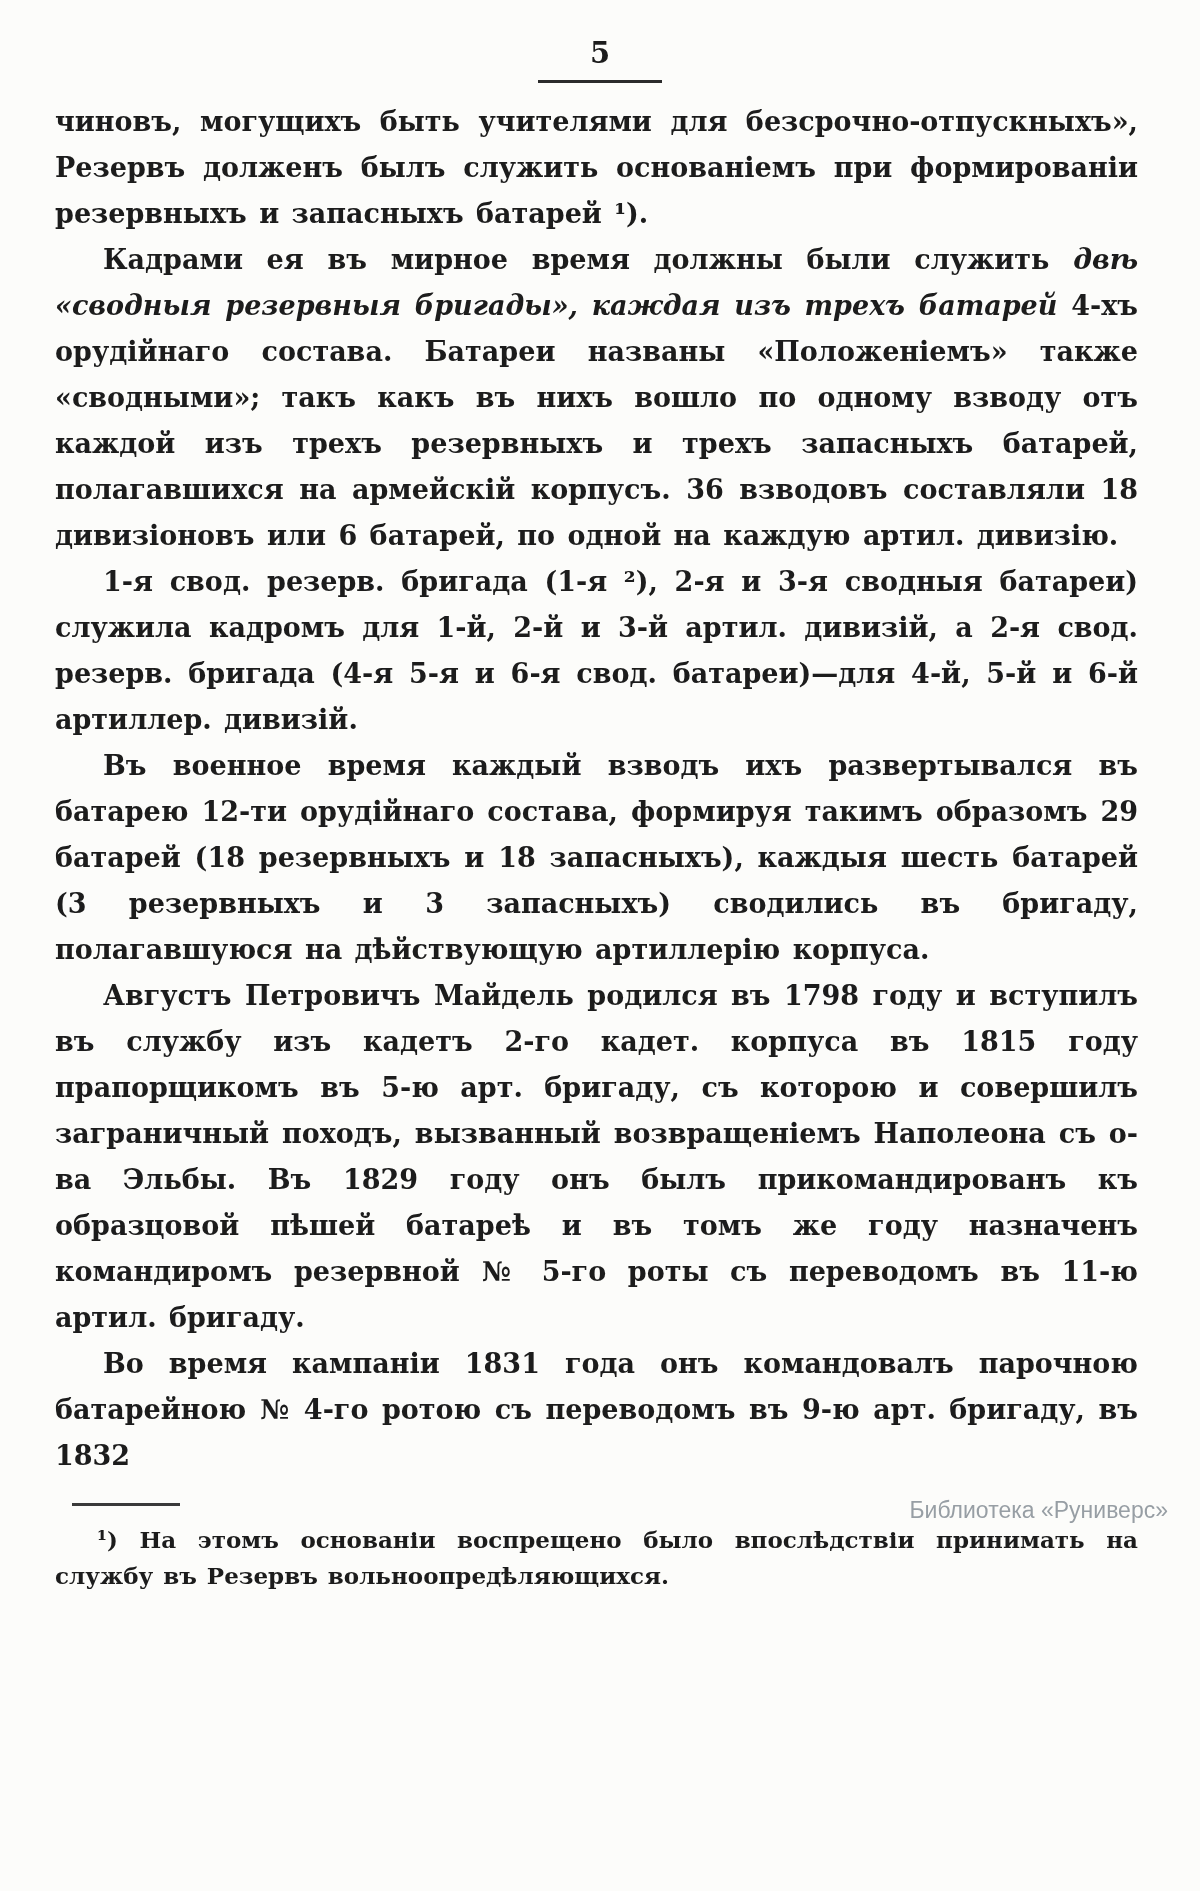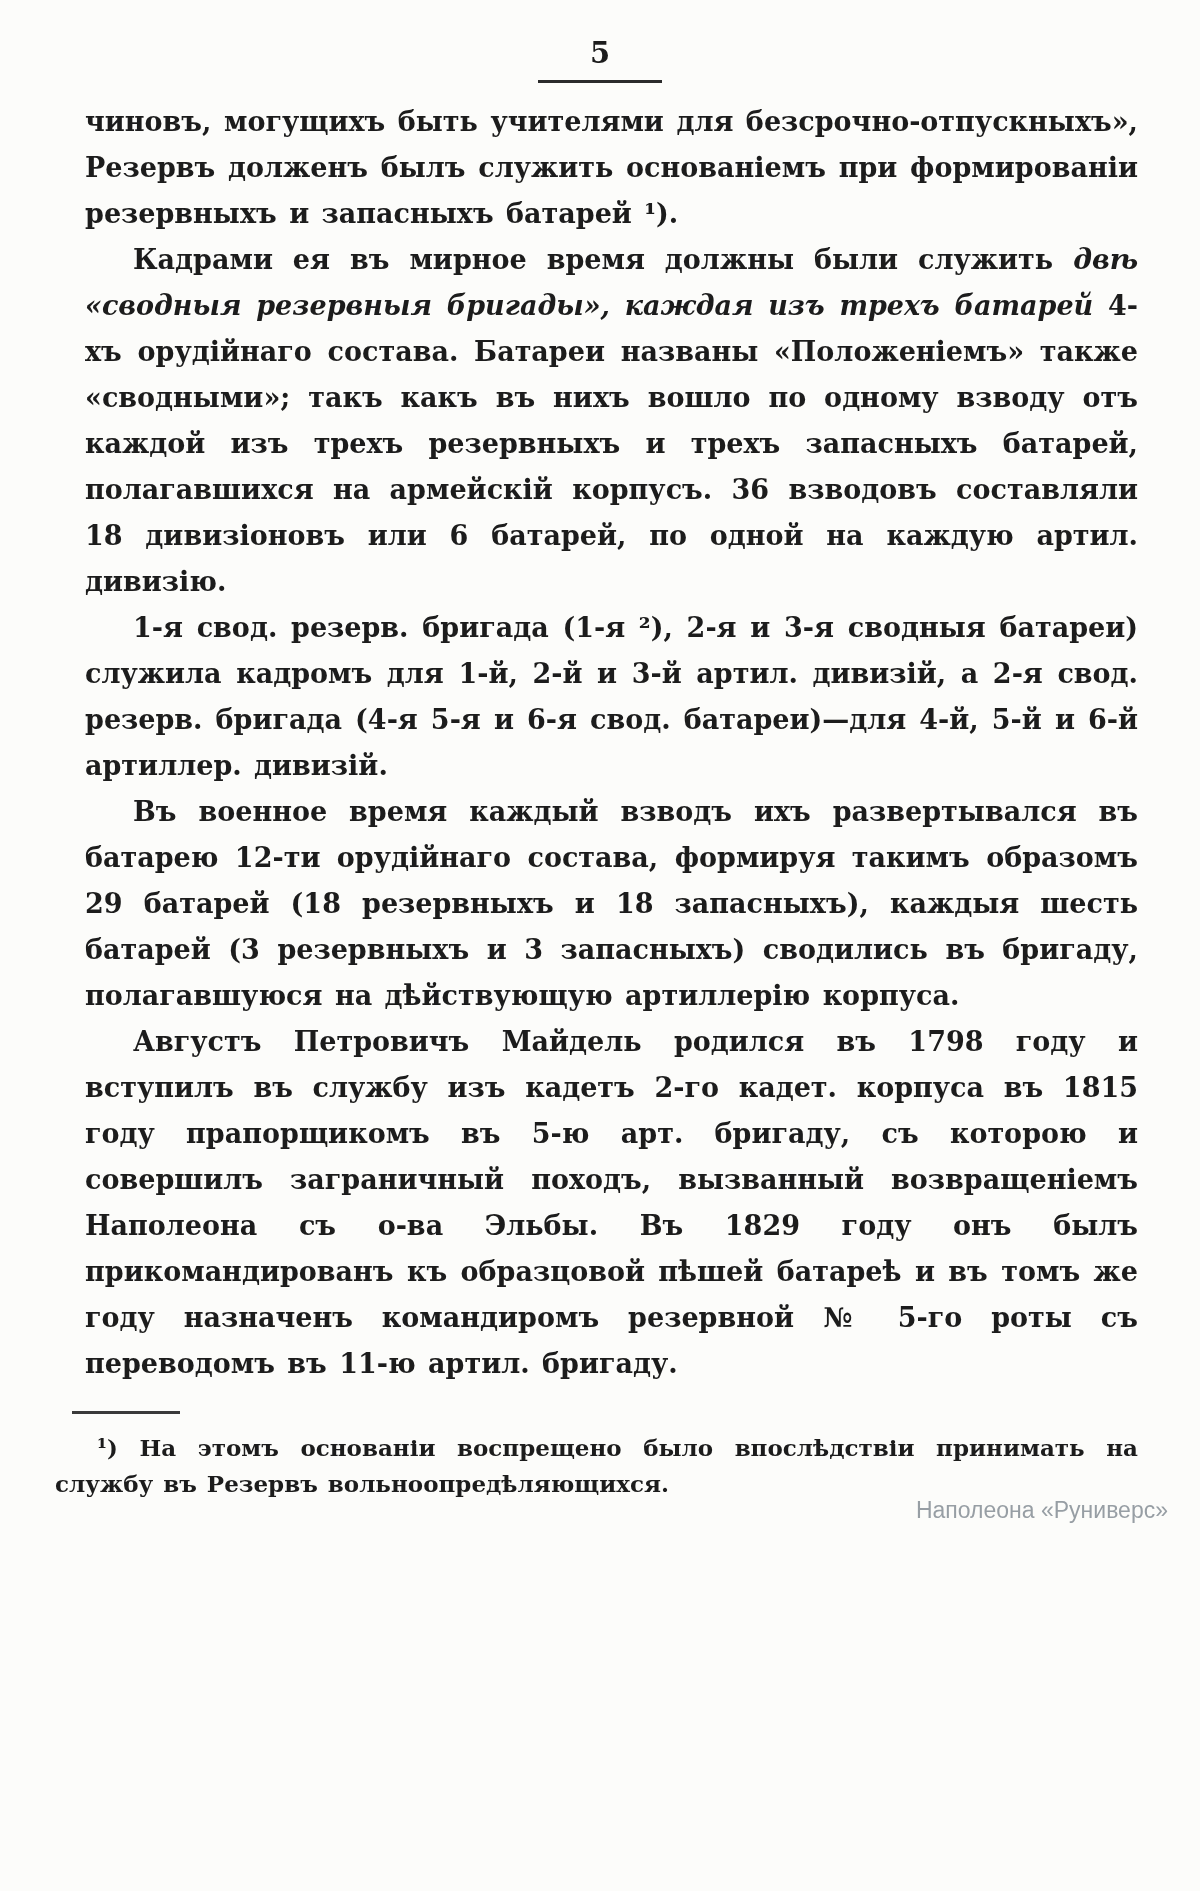--- a/index.html
+++ b/index.html
@@ -25,21 +25,20 @@
     padding: 0 52px 10px 52px;
     border-bottom: 3px solid #2b2b2b;
   }
   .body-text {
     padding: 16px 62px 0 55px;
     text-align: justify;
     font-size: 27px;
     font-weight: bold;
     line-height: 46px;
     word-spacing: 3px;
-    margin-left: 30px;
   }
   .para { text-indent: 48px; }
   .para.no-indent { text-indent: 0; }
   .italic { font-style: italic; }
   .footnote-rule {
     margin: 24px 0 0 72px;
     width: 108px;
     border-top: 3px solid #3a3a3a;
   }
   .footnotes {
@@ -68,23 +67,24 @@
   <div class="page-header">
     <div class="page-number">5</div>
   </div>
 
   <div class="body-text">
       <p class="para no-indent"><span>чиновъ, могущихъ быть учителями для безсрочно-отпускныхъ», Резервъ долженъ былъ служить основаніемъ при формированіи резервныхъ и запасныхъ батарей ¹).</span></p>
       <p class="para"><span>Кадрами ея въ мирное время должны были служить </span><span class="italic">двѣ «сводныя резервныя бригады», каждая изъ трехъ батарей</span><span> 4-хъ орудійнаго состава. Батареи названы «Положеніемъ» также «сводными»; такъ какъ въ нихъ вошло по одному взводу отъ каждой изъ трехъ резервныхъ и трехъ запасныхъ батарей, полагавшихся на армейскій корпусъ. 36 взводовъ составляли 18 дивизіоновъ или 6 батарей, по одной на каждую артил. дивизію.</span></p>
       <p class="para"><span>1-я свод. резерв. бригада (1-я ²), 2-я и 3-я сводныя батареи) служила кадромъ для 1-й, 2-й и 3-й артил. дивизій, а 2-я свод. резерв. бригада (4-я 5-я и 6-я свод. батареи)—для 4-й, 5-й и 6-й артиллер. дивизій.</span></p>
       <p class="para"><span>Въ военное время каждый взводъ ихъ развертывался въ батарею 12-ти орудійнаго состава, формируя такимъ образомъ 29 батарей (18 резервныхъ и 18 запасныхъ), каждыя шесть батарей (3 резервныхъ и 3 запасныхъ) сводились въ бригаду, полагавшуюся на дѣйствующую артиллерію корпуса.</span></p>
       <p class="para"><span>Августъ Петровичъ Майдель родился въ 1798 году и вступилъ въ службу изъ кадетъ 2-го кадет. корпуса въ 1815 году прапорщикомъ въ 5-ю арт. бригаду, съ которою и совершилъ заграничный походъ, вызванный возвращеніемъ Наполеона съ о-ва Эльбы. Въ 1829 году онъ былъ прикомандированъ къ образцовой пѣшей батареѣ и въ томъ же году назначенъ командиромъ резервной № 5-го роты съ переводомъ въ 11-ю артил. бригаду.</span></p>
+      <p class="para"><span>Во время кампаніи 1831 года онъ командовалъ парочною батарейною № 4-го ротою съ переводомъ въ 9-ю арт. бригаду, въ 1832</span></p>
     </div>
 
   <div class="footnote-rule"></div>
 
   <div class="footnotes">
       <p class="footnote">¹) На этомъ основаніи воспрещено было впослѣдствіи принимать на службу въ Резервъ вольноопредѣляющихся.</p>
     </div>
 
-  <div class="watermark">Наполеона «Руниверс»</div>
+  <div class="watermark">Библиотека «Руниверс»</div>
 
 </div>
 
 </body></html>

